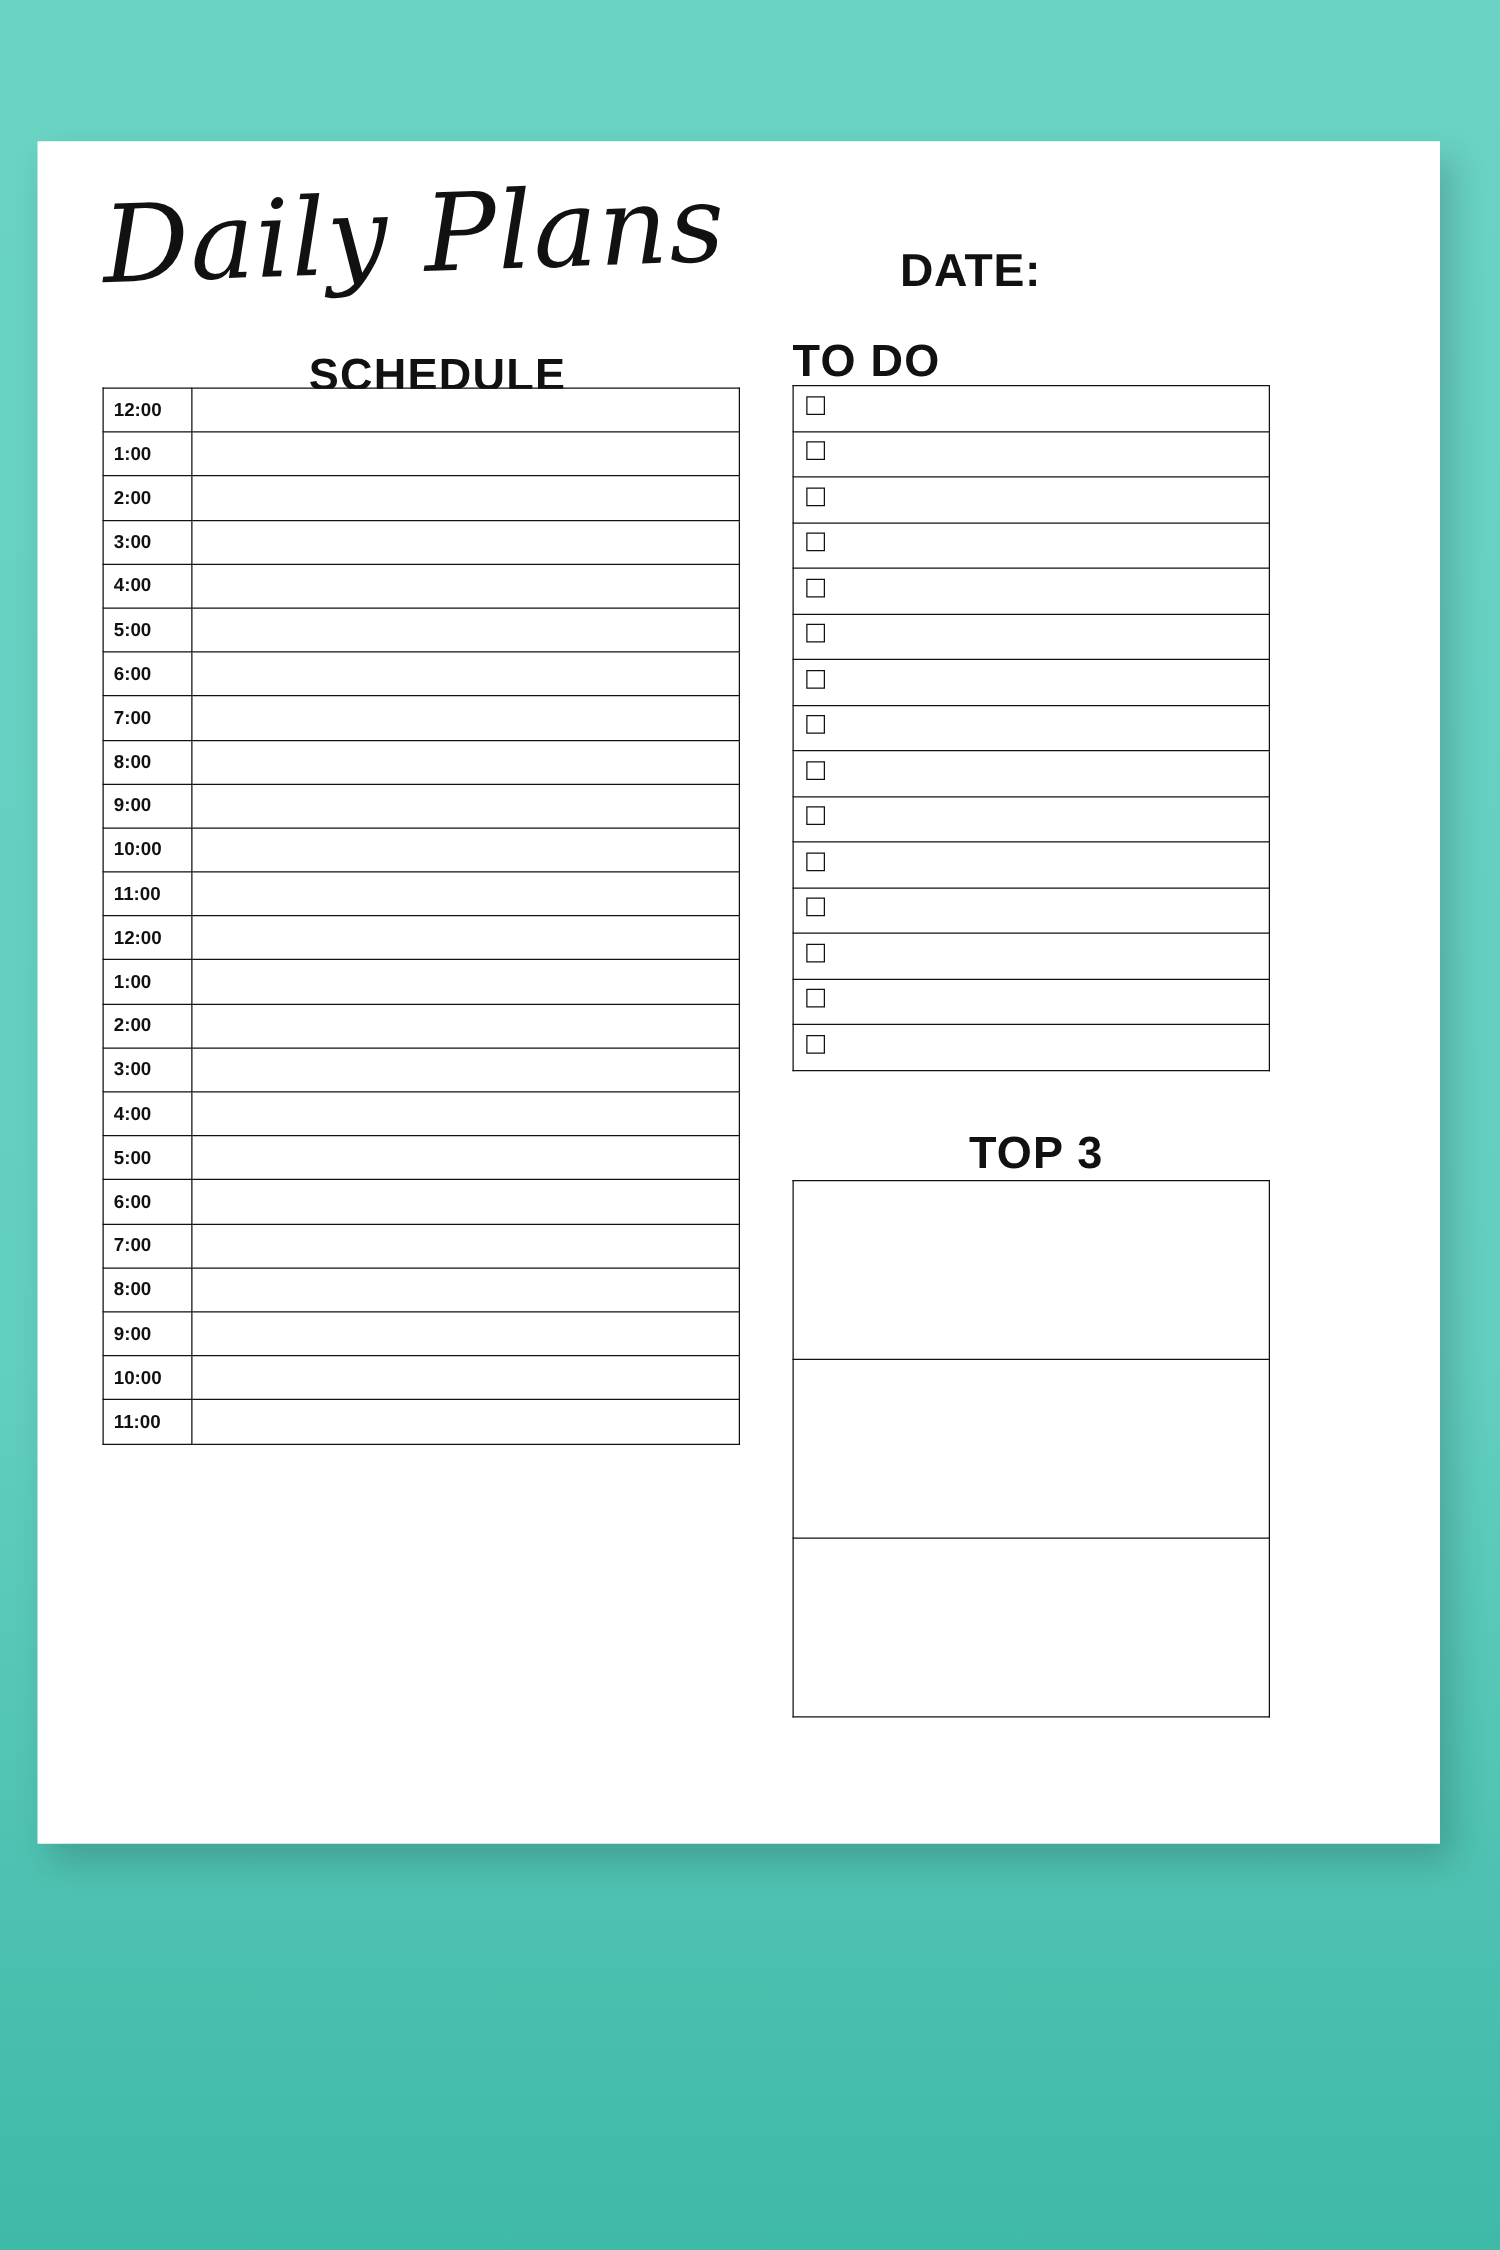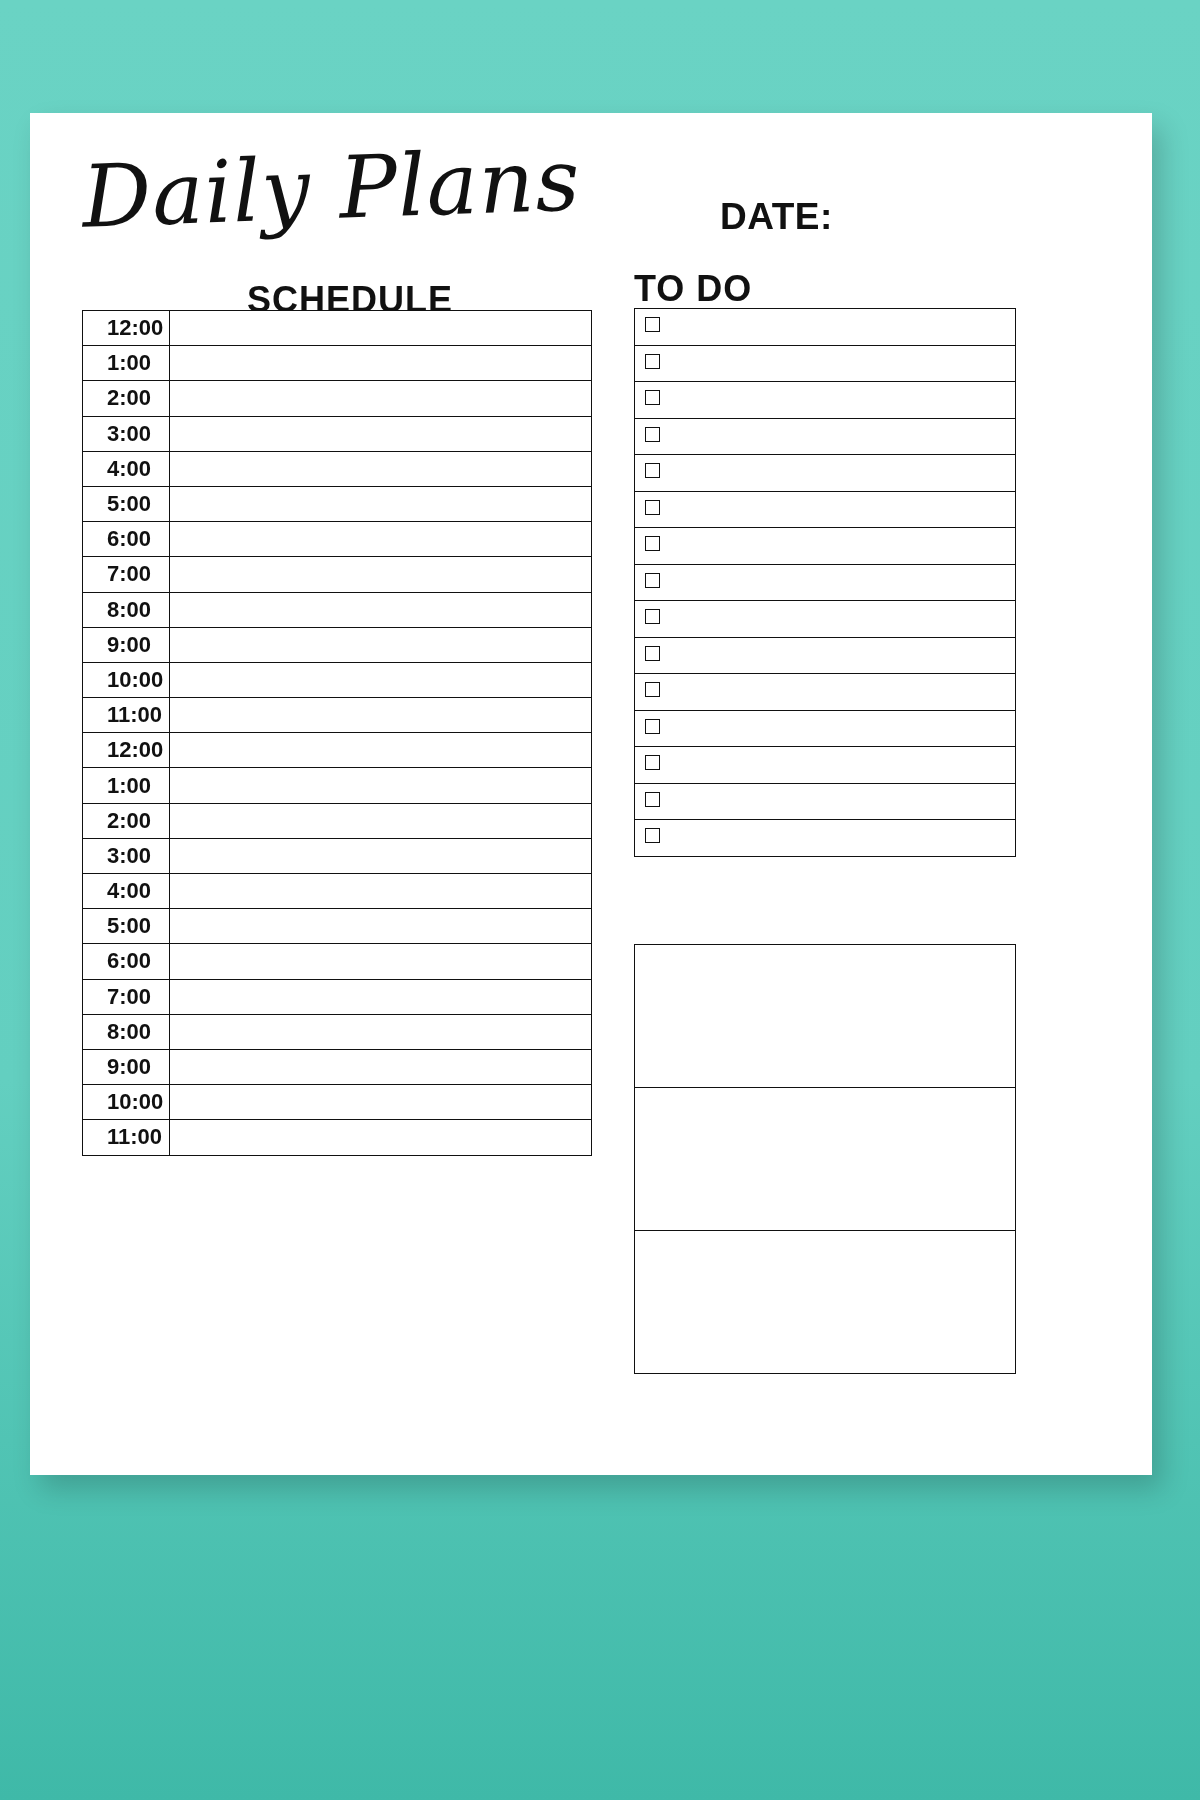--- a/index.html
+++ b/index.html
@@ -78,25 +78,25 @@
     border-collapse: collapse;
     table-layout: fixed;
   }
   .schedule-table td {
     border: 1.6px solid #111;
     height: 34.2px;
     padding: 0;
   }
   .schedule-table td.time {
     width: 62px;
-    font-size: 22px;
+    font-size: 15px;
     font-weight: bold;
     color: #111;
     text-align: left;
-    padding-left: 24px;
+    padding-left: 8px;
     vertical-align: middle;
   }
   .schedule-table td.slot {
     background: #fff;
   }
 
   
   .todo-heading {
     position: absolute;
     left: 604px;
@@ -313,20 +313,21 @@
         </tr>
         <tr>
           <td><span class="checkbox"></span><span></span></td>
         </tr>
         <tr>
           <td><span class="checkbox"></span><span></span></td>
         </tr>
       </tbody>
   </table>
 
+  <div class="top3-heading">TOP 3</div>
   <table class="top3-table">
     <tbody>
         <tr>
           <td></td>
         </tr>
         <tr>
           <td></td>
         </tr>
         <tr>
           <td></td>

